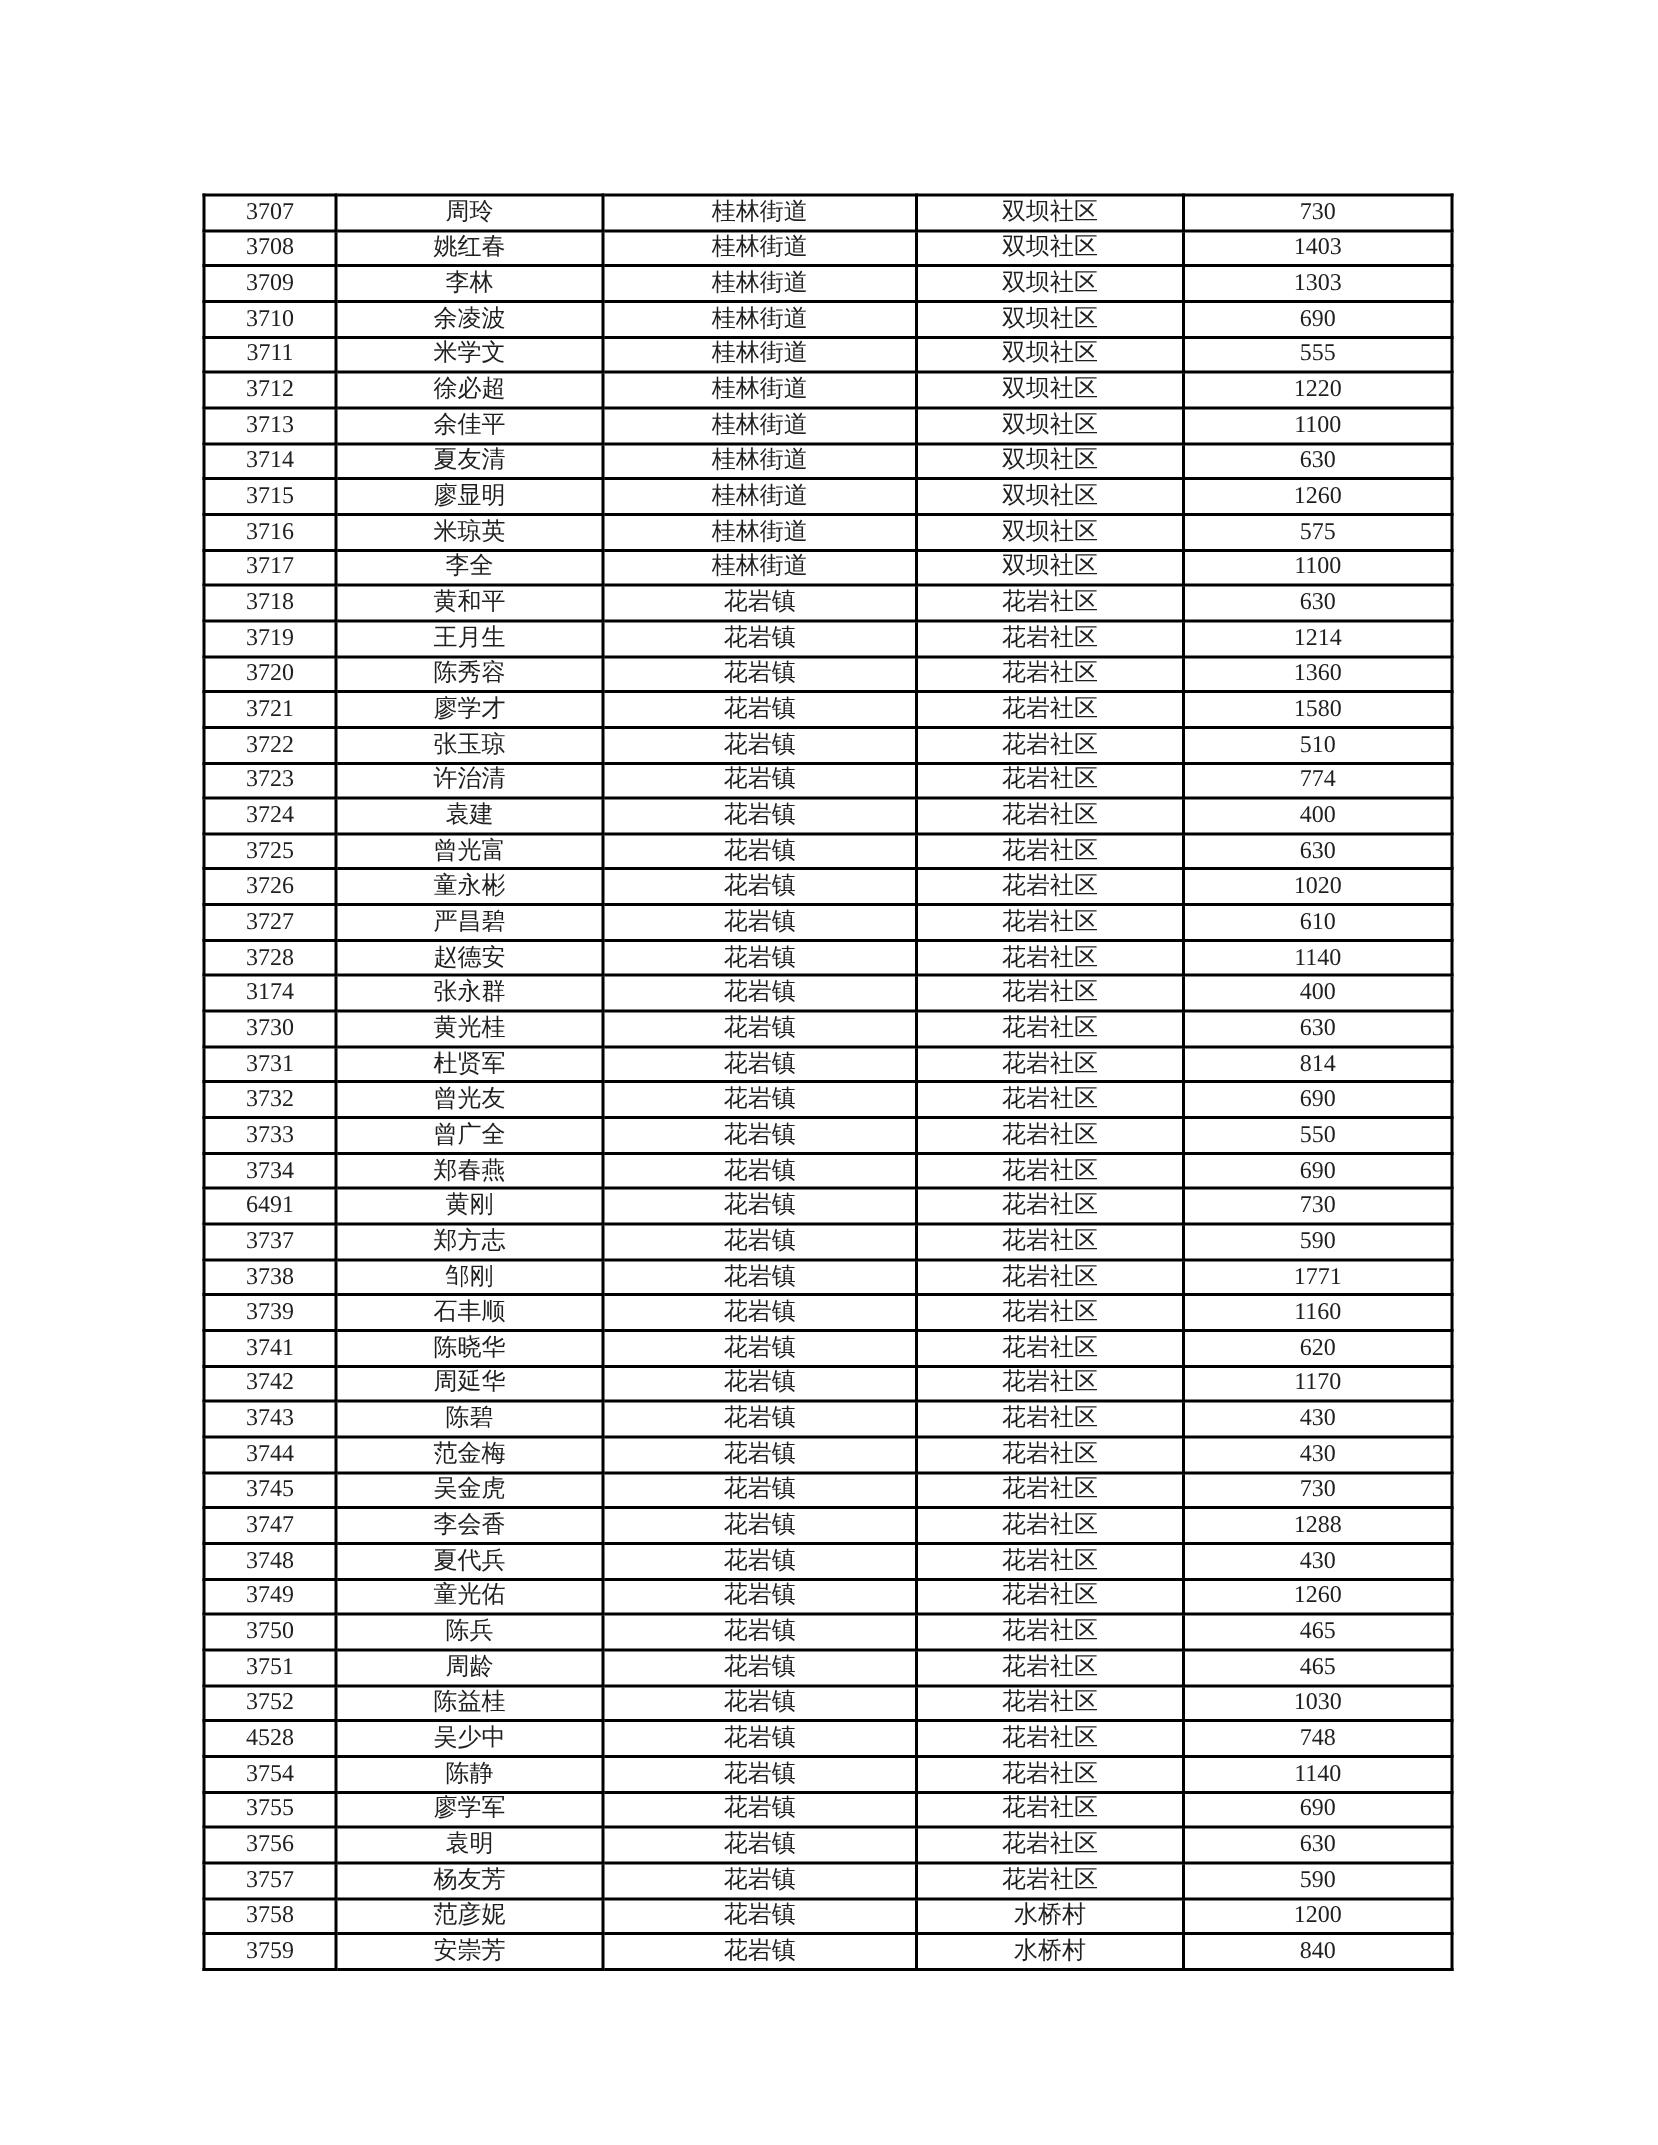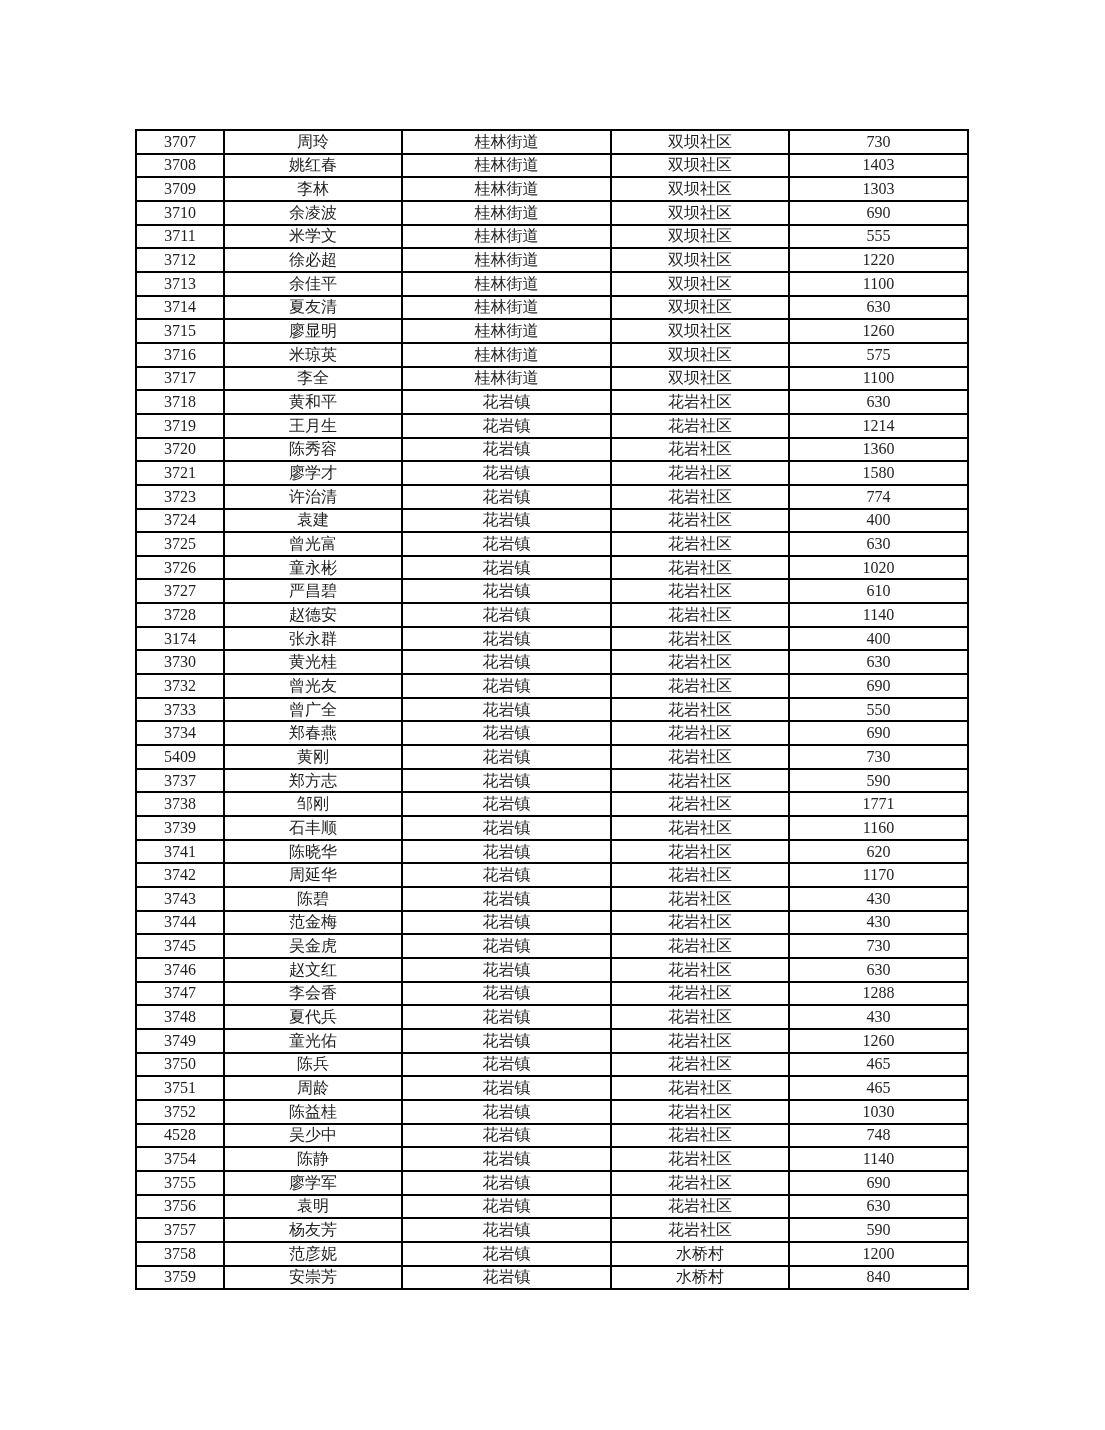--- a/index.html
+++ b/index.html
@@ -160,20 +160,27 @@
           <td>1360</td>
         </tr>
         <tr>
           <td>3721</td>
           <td>廖学才</td>
           <td>花岩镇</td>
           <td>花岩社区</td>
           <td>1580</td>
         </tr>
         <tr>
+          <td>3722</td>
+          <td>张玉琼</td>
+          <td>花岩镇</td>
+          <td>花岩社区</td>
+          <td>510</td>
+        </tr>
+        <tr>
           <td>3723</td>
           <td>许治清</td>
           <td>花岩镇</td>
           <td>花岩社区</td>
           <td>774</td>
         </tr>
         <tr>
           <td>3724</td>
           <td>袁建</td>
           <td>花岩镇</td>
@@ -216,20 +223,27 @@
           <td>400</td>
         </tr>
         <tr>
           <td>3730</td>
           <td>黄光桂</td>
           <td>花岩镇</td>
           <td>花岩社区</td>
           <td>630</td>
         </tr>
         <tr>
+          <td>3731</td>
+          <td>杜贤军</td>
+          <td>花岩镇</td>
+          <td>花岩社区</td>
+          <td>814</td>
+        </tr>
+        <tr>
           <td>3732</td>
           <td>曾光友</td>
           <td>花岩镇</td>
           <td>花岩社区</td>
           <td>690</td>
         </tr>
         <tr>
           <td>3733</td>
           <td>曾广全</td>
           <td>花岩镇</td>
@@ -237,21 +251,21 @@
           <td>550</td>
         </tr>
         <tr>
           <td>3734</td>
           <td>郑春燕</td>
           <td>花岩镇</td>
           <td>花岩社区</td>
           <td>690</td>
         </tr>
         <tr>
-          <td>5409</td>
+          <td>6491</td>
           <td>黄刚</td>
           <td>花岩镇</td>
           <td>花岩社区</td>
           <td>730</td>
         </tr>
         <tr>
           <td>3737</td>
           <td>郑方志</td>
           <td>花岩镇</td>
           <td>花岩社区</td>
@@ -298,27 +312,20 @@
           <td>花岩镇</td>
           <td>花岩社区</td>
           <td>430</td>
         </tr>
         <tr>
           <td>3745</td>
           <td>吴金虎</td>
           <td>花岩镇</td>
           <td>花岩社区</td>
           <td>730</td>
-        </tr>
-        <tr>
-          <td>3746</td>
-          <td>赵文红</td>
-          <td>花岩镇</td>
-          <td>花岩社区</td>
-          <td>630</td>
         </tr>
         <tr>
           <td>3747</td>
           <td>李会香</td>
           <td>花岩镇</td>
           <td>花岩社区</td>
           <td>1288</td>
         </tr>
         <tr>
           <td>3748</td>

